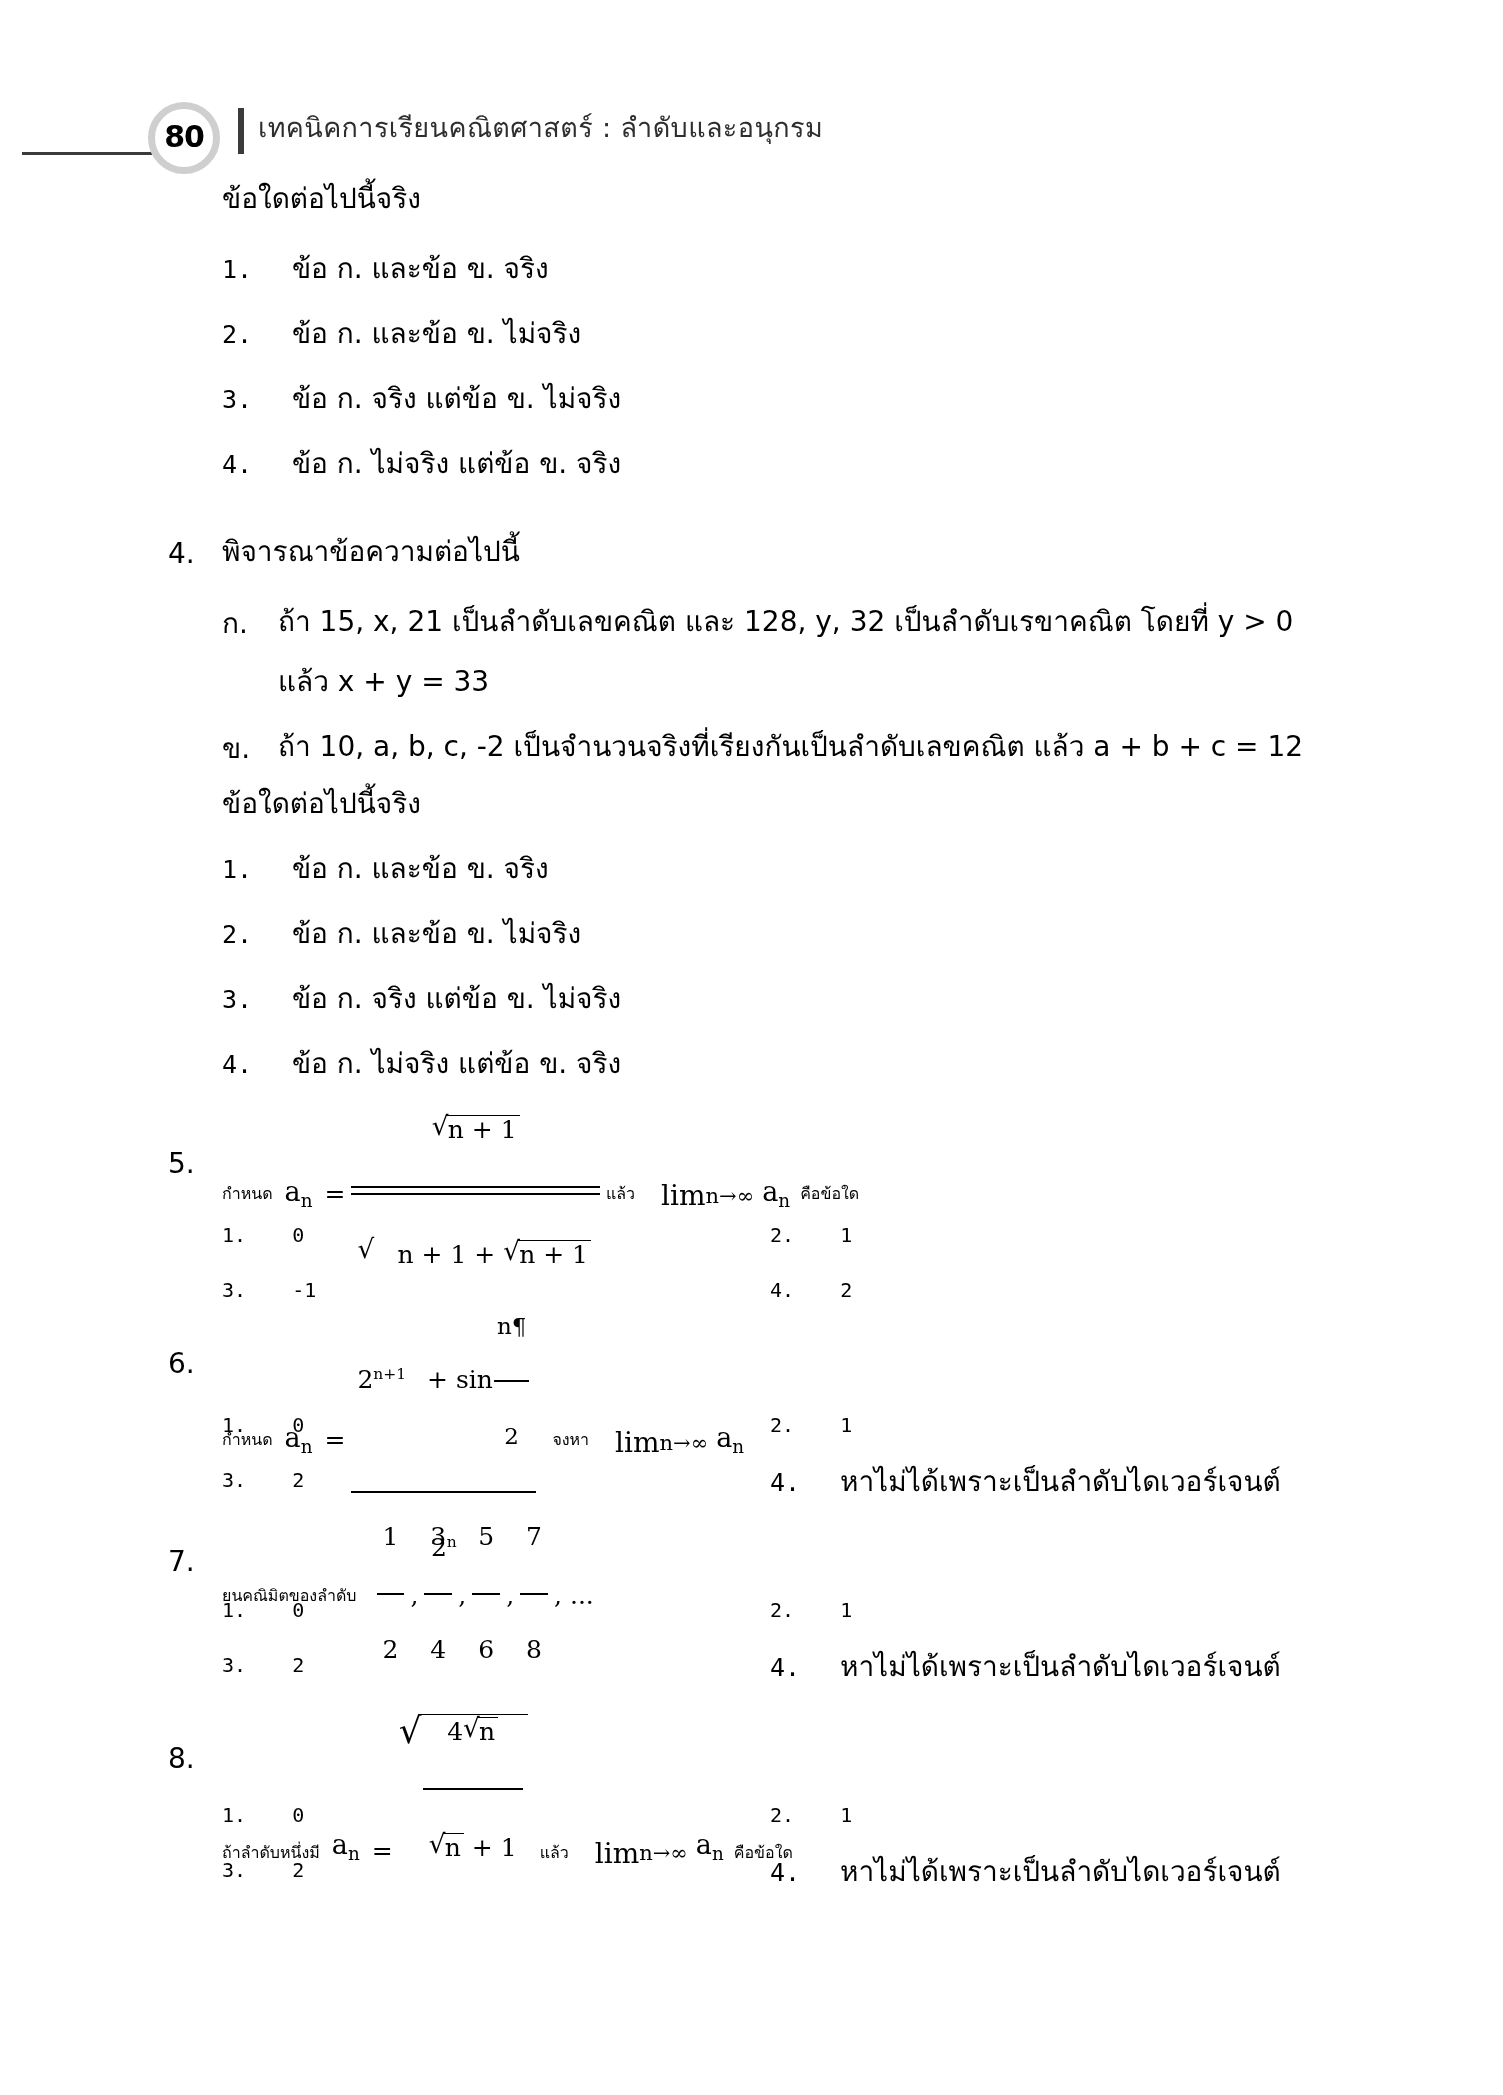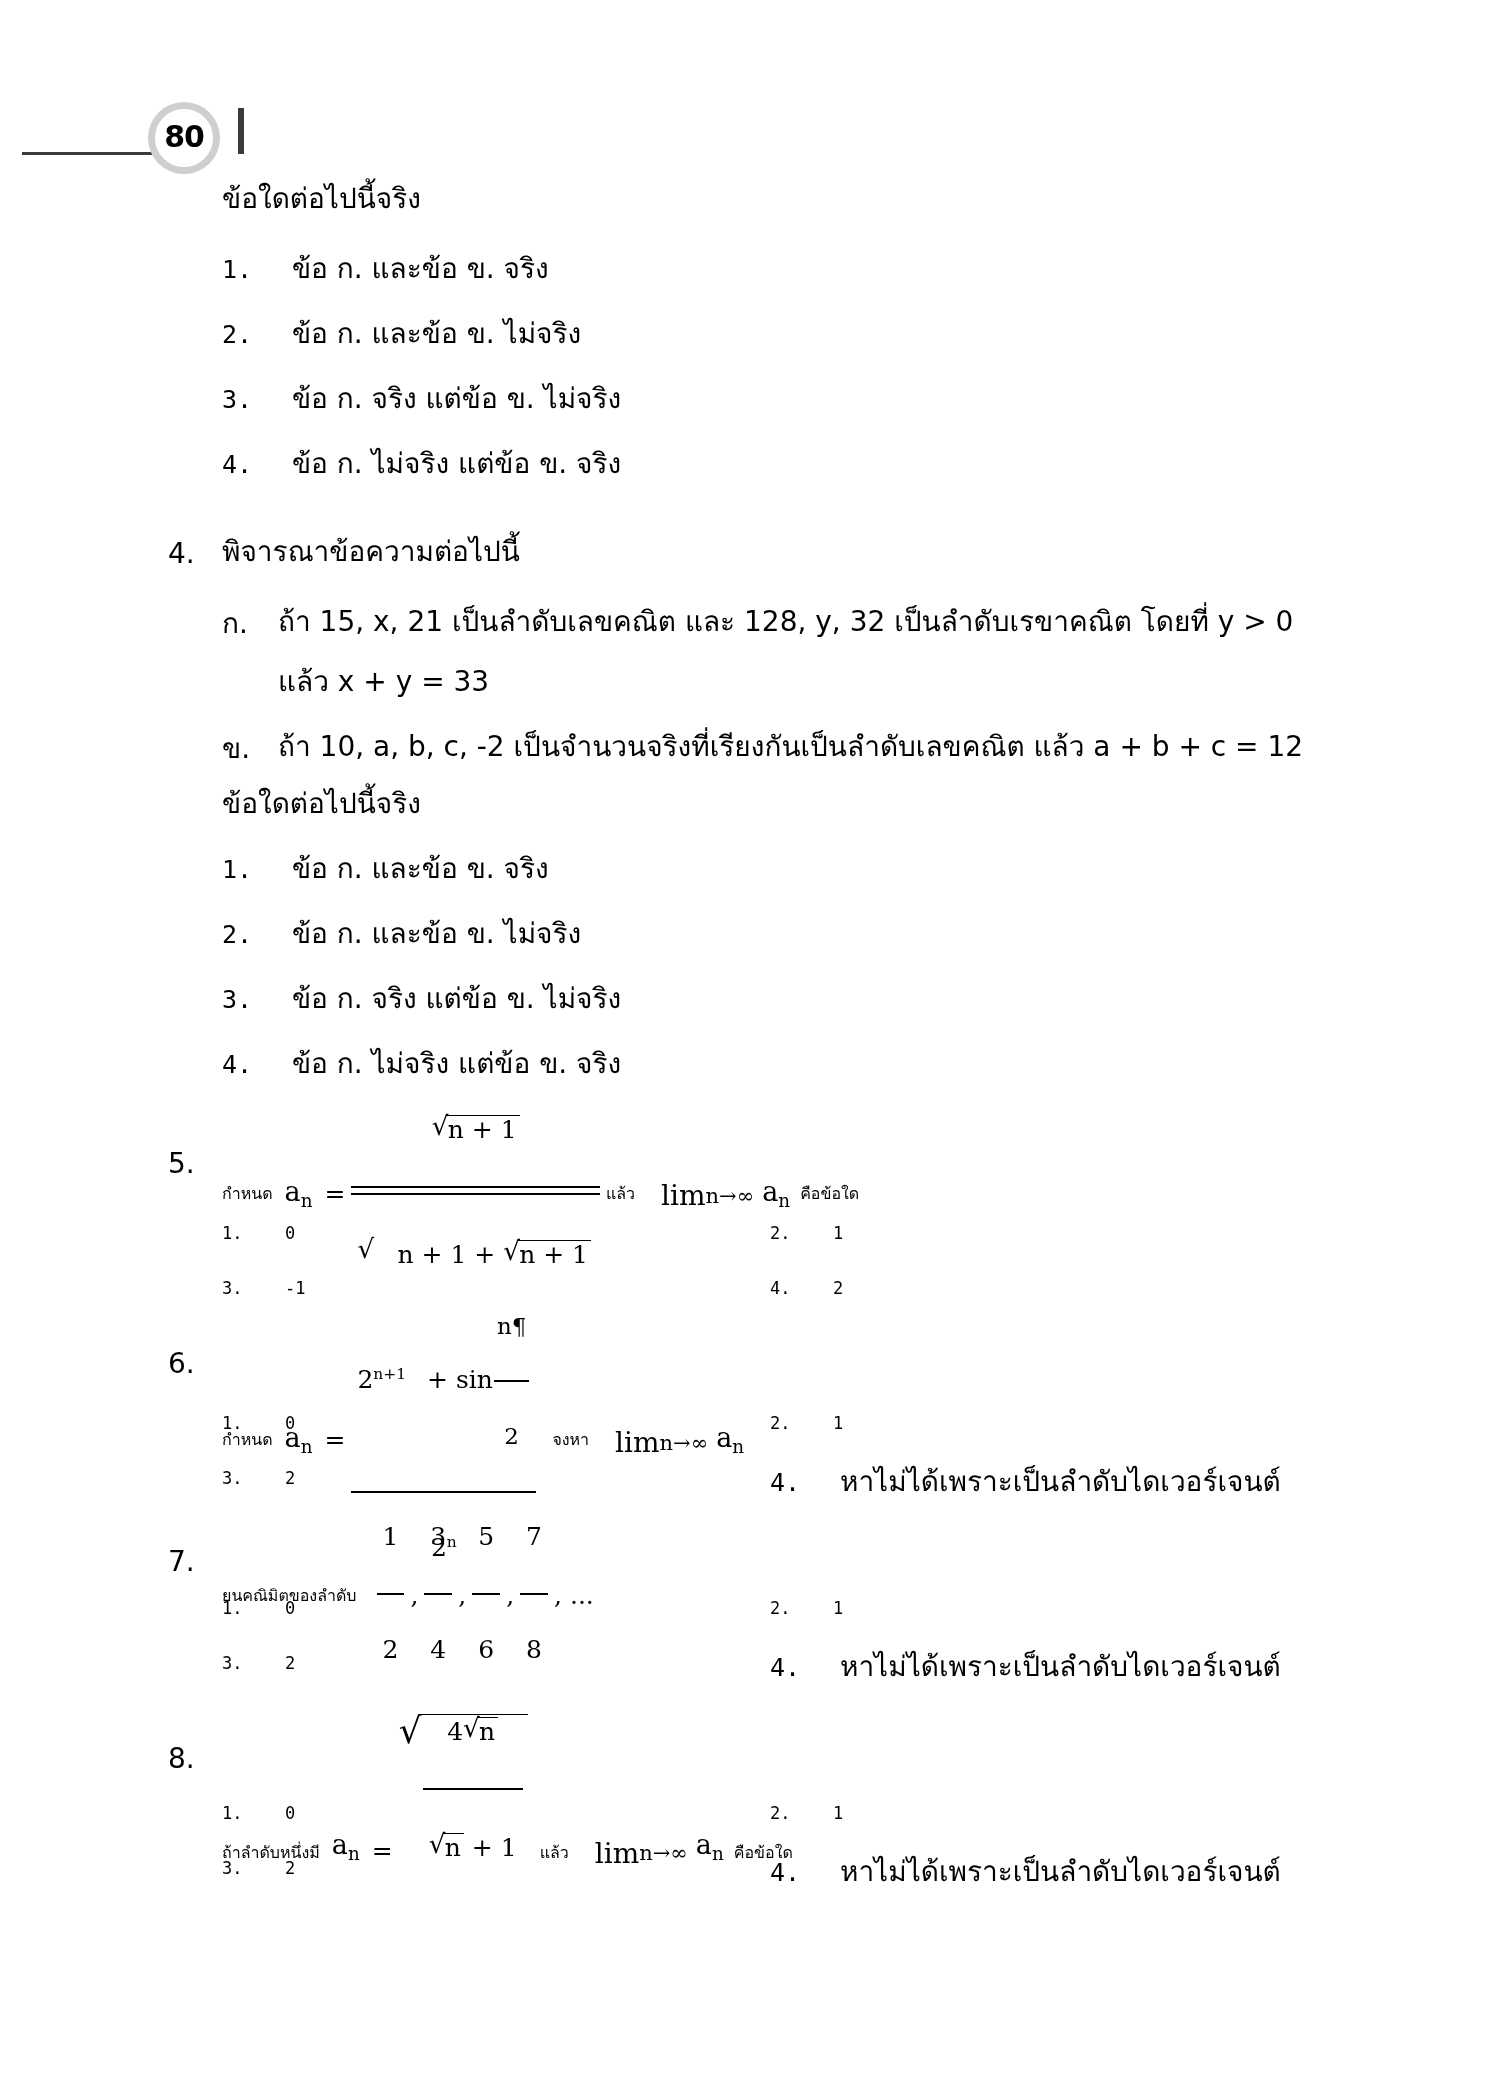--- a/index.html
+++ b/index.html
@@ -85,21 +85,21 @@
 
   
   .ln {
     position: absolute;
     white-space: nowrap;
     font-size: 28px;
     line-height: 1;
   }
   .ln.m {
     font-family: "DejaVu Sans Mono", monospace;
-    font-size: 17px;
+    font-size: 20px;
   }
   .opt-num {
     font-family: "DejaVu Sans Mono", monospace;
     font-size: 25px;
   }
 
   
   .frac {
     display: inline-flex;
     flex-direction: column;
@@ -163,20 +163,21 @@
 <body>
 
 <div class="page">
 
   <div class="header">
     <div class="header-rule-left"></div>
     <div class="page-num-circle">
       <span class="page-num">80</span>
     </div>
     <div class="header-bar"></div>
+    <div class="header-title">เทคนิคการเรียนคณิตศาสตร์ : ลำดับและอนุกรม</div>
   </div>
 
   <div class="content">
 
     <div class="ln" style="left:222px; top:-15px;">ข้อใดต่อไปนี้จริง</div>
 
     <div class="ln" style="left:222px; top:55px;">
       <span class="opt-num">1.</span>
       <span style="display:inline-block;width:22px"></span>
       <span>ข้อ ก. และข้อ ข. จริง</span>

